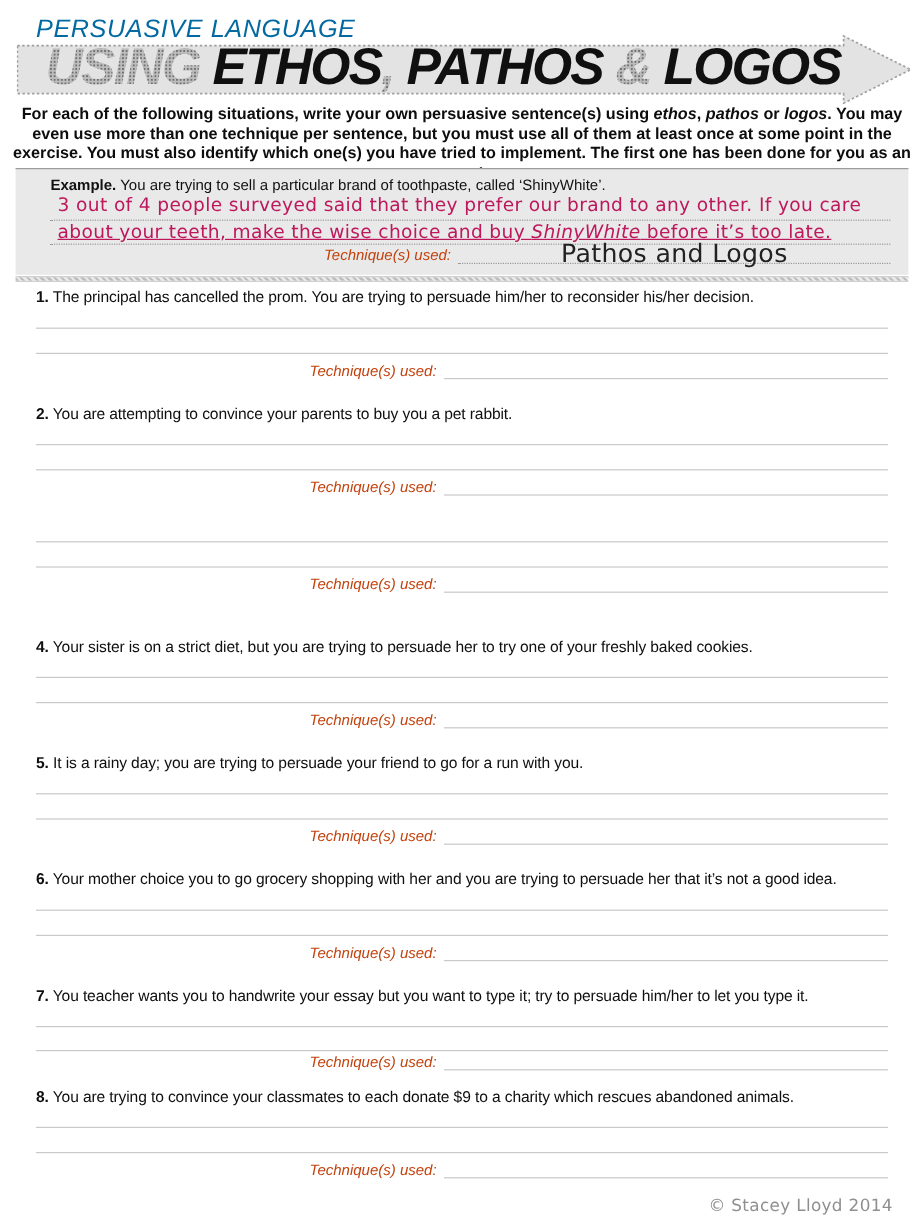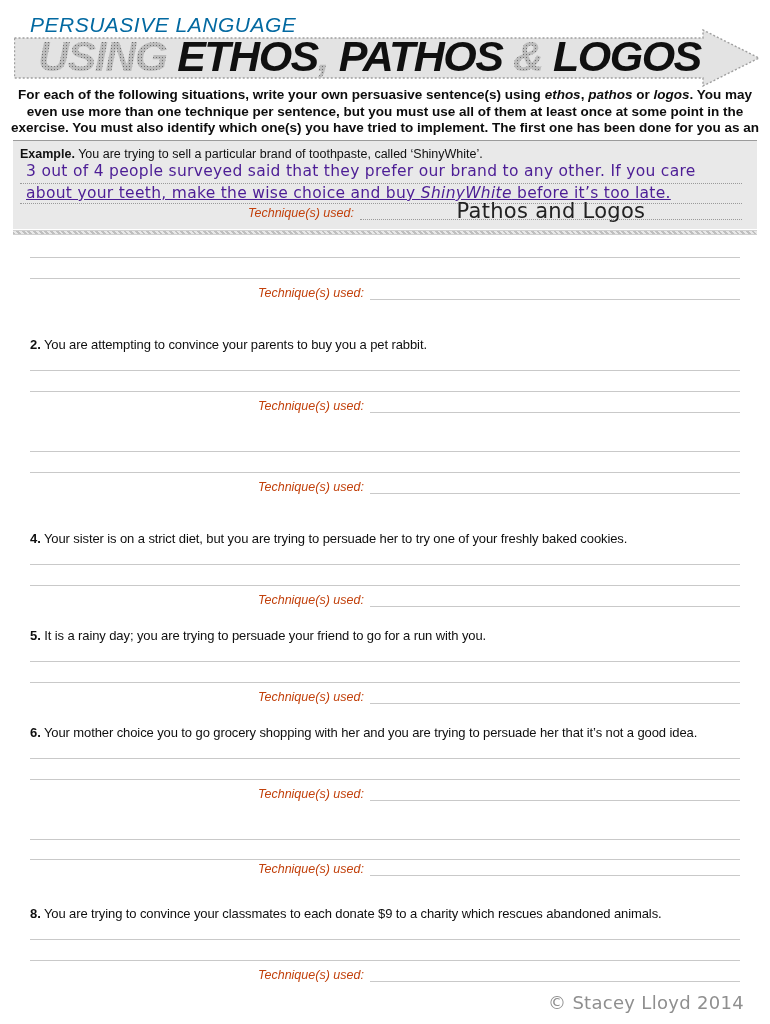--- a/index.html
+++ b/index.html
@@ -31,28 +31,28 @@
     position:absolute; top:87px; left:10px; right:10px;
     text-align:center; font-weight:bold; font-size:13.5px; line-height:16.5px;
     color:#0d0d0d;
   }
   .instructions i { font-style:italic; }
 
   
   .example {
     position:absolute; top:140px; left:13px; width:744px; height:89px;
     background:#e9e9e9; border-top:1px solid #9b9b9b;
-    padding:5px 15px 0 7px;
+    padding:5px 15px 0 29px;
   }
   .ex-prompt { font-size:12.5px; line-height:16px; color:#111; }
   .ex-prompt .bold { font-weight:bold; }
   .hw { font-family:"DejaVu Sans", sans-serif; letter-spacing:.3px; }
   .hand {
     height:22px; border-bottom:1px dotted #9a9a9a;
-    font-size:15.5px; color:#4c1d95; padding-left:6px; white-space:nowrap;
+    font-size:15.5px; color:#be185d; padding-left:6px; white-space:nowrap;
   }
   .hand.second { height:20px;text-decoration:underline; }
   .hand .brand { font-style:italic; }
   .ex-tech { display:flex; align-items:flex-end; margin-top:1px; height:15px; }
   .tech-spacer { width:228px; flex:none; }
   .tech-label {
     font-style:italic; color:#c2410c; font-size:12.5px; white-space:nowrap;
     flex:none; line-height:14px;
   }
   .ex-tech-line {
@@ -76,21 +76,21 @@
   .ans { height:18px; border-bottom:1px solid #c9c9c9; }
   .ans.a2 { height:21px; }
   .item.tight .ans.a2 { height:20px; }
   .tech-row { display:flex; align-items:flex-end; margin-top:5px; height:16px; }
   .item.tight .tech-row { margin-top:2px; height:14px; }
   .tech-line { flex:1; border-bottom:1px solid #c9c9c9; margin-left:6px; }
 
   
   .footer {
     position:absolute; right:26px; bottom:11px;
-    font-size:18px; color:#8f8f8f; white-space:nowrap;margin-left:20px;
+    font-size:14px; color:#8f8f8f; white-space:nowrap;margin-left:20px;
   }
 </style>
 </head>
 <body>
 
 <div class="kicker">PERSUASIVE LANGUAGE</div>
 
 <div class="banner">
   <svg width="747" height="58" viewBox="0 0 747 58">
     <polygon points="0.5,9 689,9 689,1 745,29 689,57 689,49 0.5,49" fill="#e3e3e3" stroke="#9f9f9f" stroke-width="1.4" stroke-dasharray="2 2"></polygon>
@@ -110,20 +110,21 @@
     <span class="tech-label">Technique(s) used:</span>
     <span class="ex-tech-line hw">Pathos and Logos</span>
   </div>
 </div>
 
 <div class="divider"></div>
 
 <div class="items">
 
   <div class="item">
+    <div class="prompt"><span class="num">1.</span><span> The principal has cancelled the prom. You are trying to persuade him/her to reconsider his/her decision.</span></div>
     <div class="ans"></div>
     <div class="ans a2"></div>
     <div class="tech-row">
       <span class="tech-spacer"></span>
       <span class="tech-label">Technique(s) used:</span>
       <span class="tech-line"></span>
     </div>
   </div>
 
   <div class="item">
@@ -174,20 +175,21 @@
     <div class="ans"></div>
     <div class="ans a2"></div>
     <div class="tech-row">
       <span class="tech-spacer"></span>
       <span class="tech-label">Technique(s) used:</span>
       <span class="tech-line"></span>
     </div>
   </div>
 
   <div class="item tight">
+    <div class="prompt"><span class="num">7.</span><span> You teacher wants you to handwrite your essay but you want to type it; try to persuade him/her to let you type it.</span></div>
     <div class="ans"></div>
     <div class="ans a2"></div>
     <div class="tech-row">
       <span class="tech-spacer"></span>
       <span class="tech-label">Technique(s) used:</span>
       <span class="tech-line"></span>
     </div>
   </div>
 
   <div class="item last">

